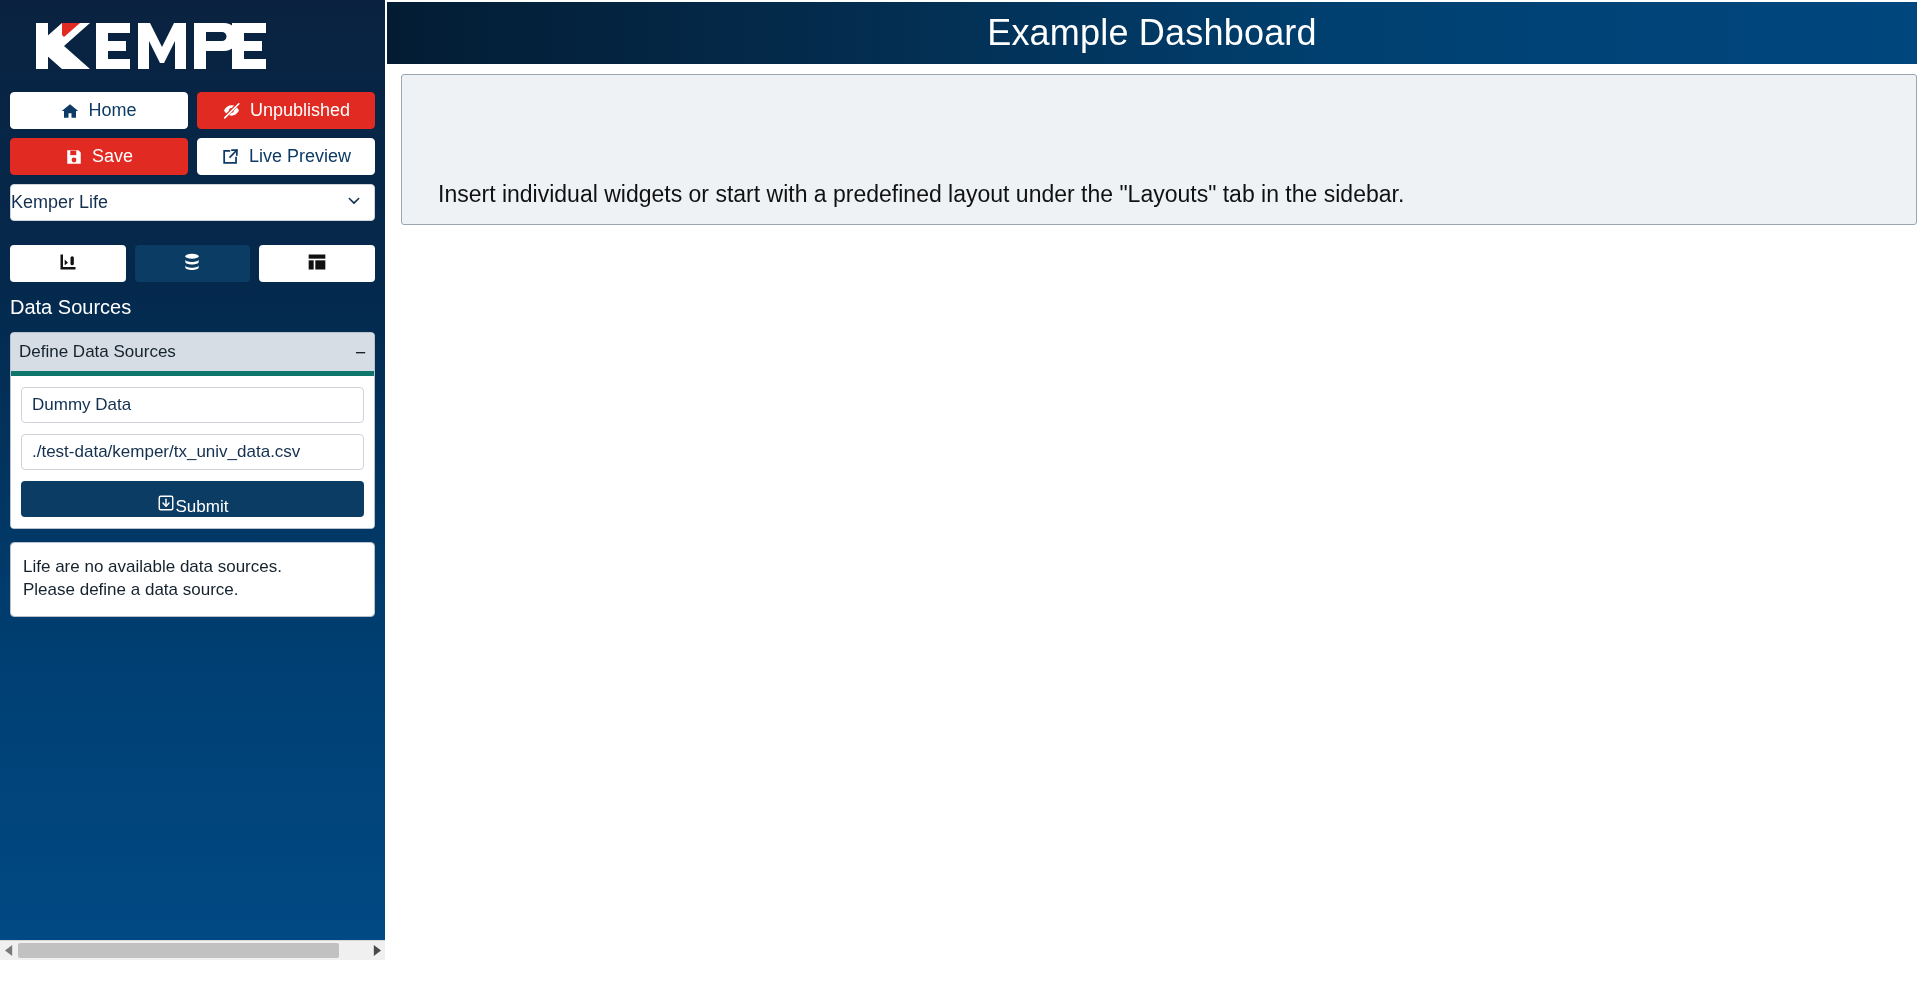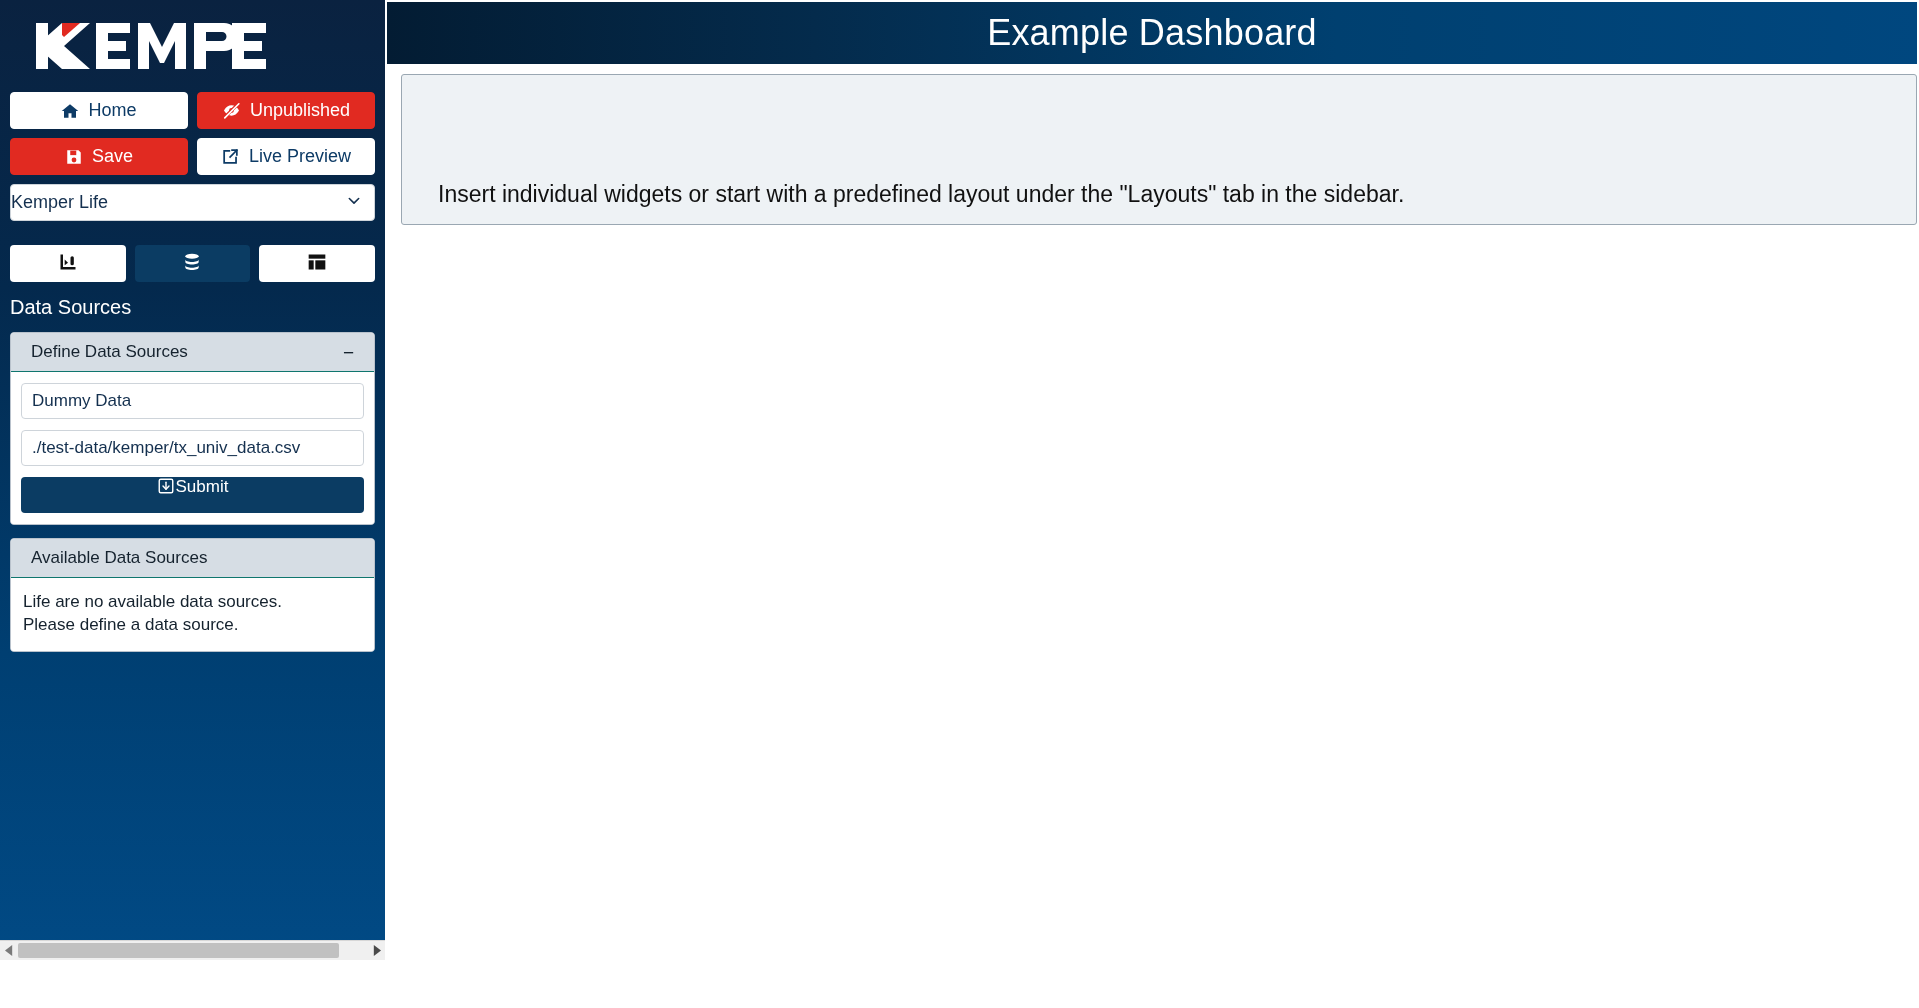--- a/index.html
+++ b/index.html
@@ -89,22 +89,22 @@
 
   .panel {
     margin: 13px 10px 0 10px;
     background: #ffffff;
     border: 1px solid #b9c2cc;
     border-radius: 4px;
     overflow: hidden;
   }
   .panel-head {
     background: #d6dde4;
-    border-bottom: 1px solid #0f766e;
-    padding: 9px 20px;
+    border-bottom: 5px solid #0f766e;
+    padding: 9px 8px;
     font-size: 17px;
     color: #15222e;
     display: flex; align-items: center; justify-content: space-between;
     cursor: pointer;
   }
   .panel-head .collapse { font-size: 19px; line-height: 1; color: #15222e; }
   .panel-body { padding: 11px 10px 11px 10px; background: #ffffff; }
 
   .field {
     width: 100%;
@@ -121,21 +121,21 @@
     cursor: text;
   }
   .submit-btn {
     width: 100%;
     height: 36px;
     background: #0b3c63;
     color: #ffffff;
     border: none;
     border-radius: 4px;
     font-size: 17px;
-    display: flex; align-items: flex-start; justify-content: center;
+    display: flex; align-items: flex-end; justify-content: center;
     gap: 1px;
     cursor: pointer;
     font-family: "Liberation Sans", sans-serif;
   }
   .panel-text {
     padding: 12px 12px 14px 12px;
     font-size: 17px;
     color: #15222e;
     line-height: 1.38;
     background: #ffffff;
@@ -323,23 +323,20 @@
               <line x1="12" y1="7" x2="12" y2="16"></line>
               <polyline points="8,12 12,16.3 16,12"></polyline>
             </svg>
           </span>
           <span>Submit</span>
         </button>
       </div>
     </div>
 
     <div class="panel">
-      <div class="panel-head">
-        <span>Available Data Sources</span>
-      </div>
       <div class="panel-text">
         <div>Life are no available data sources.</div>
         <div>Please define a data source.</div>
       </div>
     </div>
 
     <div class="hscroll">
       <div class="arrow">
         <svg width="9" height="11" viewBox="0 0 10 12" fill="#7a7a7a">
             <polygon points="8,0 8,12 0,6"></polygon>

